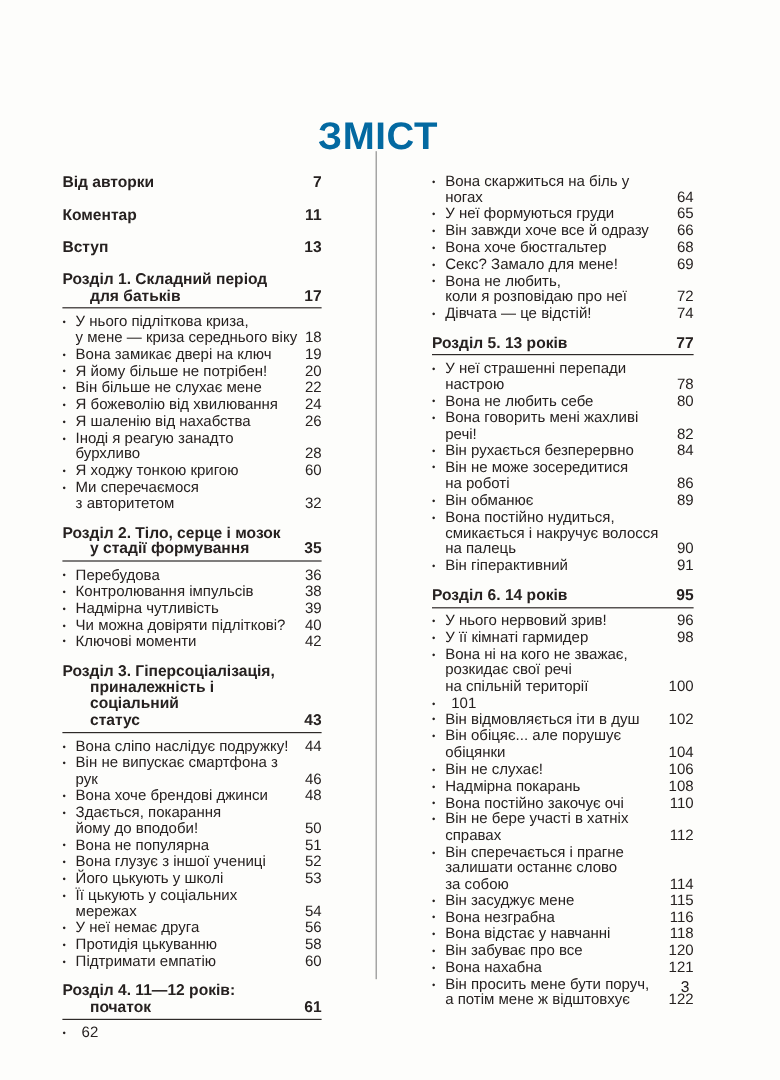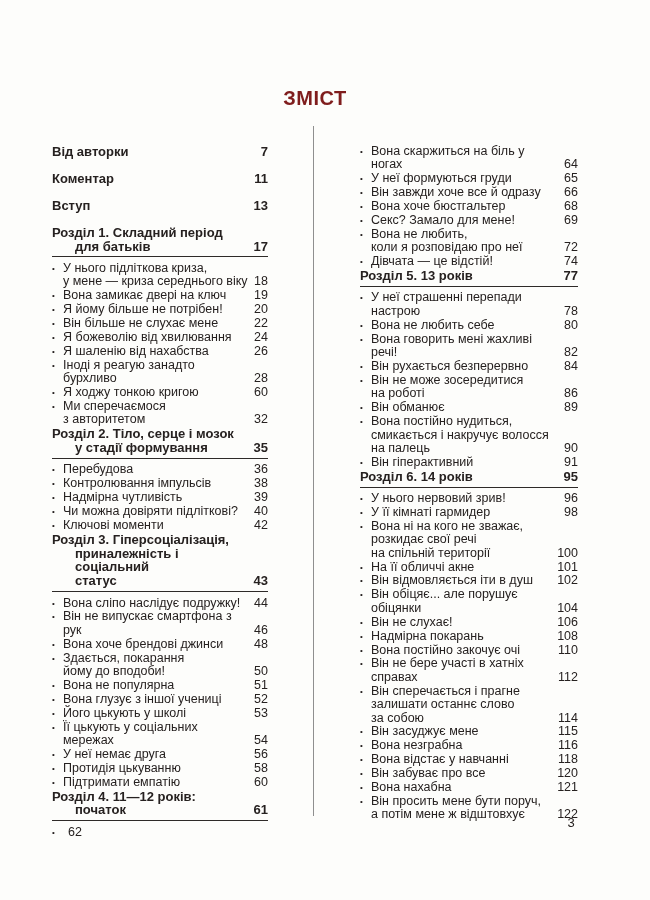--- a/index.html
+++ b/index.html
@@ -7,40 +7,40 @@
     position:relative;
     width:650px; height:900px;
     background:#fdfdfb;
     color:#262120;
     font-family:"Liberation Sans", sans-serif;
     overflow:hidden;
   }
   .title {
     position:absolute; top:74px; left:50px; width:530px;
     text-align:center;
-    font-size:20px; font-weight:700; letter-spacing:0.5px;
-    color:#7f1d1d;
+    font-size:32px; font-weight:700; letter-spacing:0.5px;
+    color:#0369a1;
   }
   .divider {
     position:absolute; left:313px; top:126px;
     width:1px; height:690px; background:#8f8f8f;
   }
   .col {
     position:absolute; top:145px;
     font-size:12.5px; line-height:13.4px;
   }
   .col-left  { left:52px;  width:216px; }
   .col-right { left:360px; width:218px; }
 
   .fm-row { display:flex; font-weight:bold; margin-bottom:13.5px; font-size:13px;align-items:center; }
   .fm-row .num { align-self:flex-end; }
 
   .sec-head {
     display:flex;
-    padding-bottom:3px;
+    margin-top:10px; padding-bottom:3px;
     border-bottom:1.2px solid #2e2a28;
     font-weight:bold; font-size:13px; line-height:13.8px;
   }
   .h-text { flex:1; white-space:pre-line; padding-left:23px; text-indent:-23px; }
   .sec-head .num { flex:none; margin-left:5px; align-self:flex-end; }
 
   .sec-items { margin-top:4.5px; }
   .sec-items.cont { margin-top:0; }
 
   .item { display:flex; margin-bottom:0.5px; }
@@ -338,21 +338,20 @@
         </div>
         <div class="item">
           <span class="bullet">•</span>
           <span class="text">Вона ні на кого не зважає,
 розкидає свої речі
 на спільній території</span>
           <span class="num">100</span>
         </div>
         <div class="item">
           <span class="bullet">•</span>
-          <span class="text">На її обличчі акне</span>
           <span class="num">101</span>
         </div>
         <div class="item">
           <span class="bullet">•</span>
           <span class="text">Він відмовляється іти в душ</span>
           <span class="num">102</span>
         </div>
         <div class="item">
           <span class="bullet">•</span>
           <span class="text">Він обіцяє... але порушує

